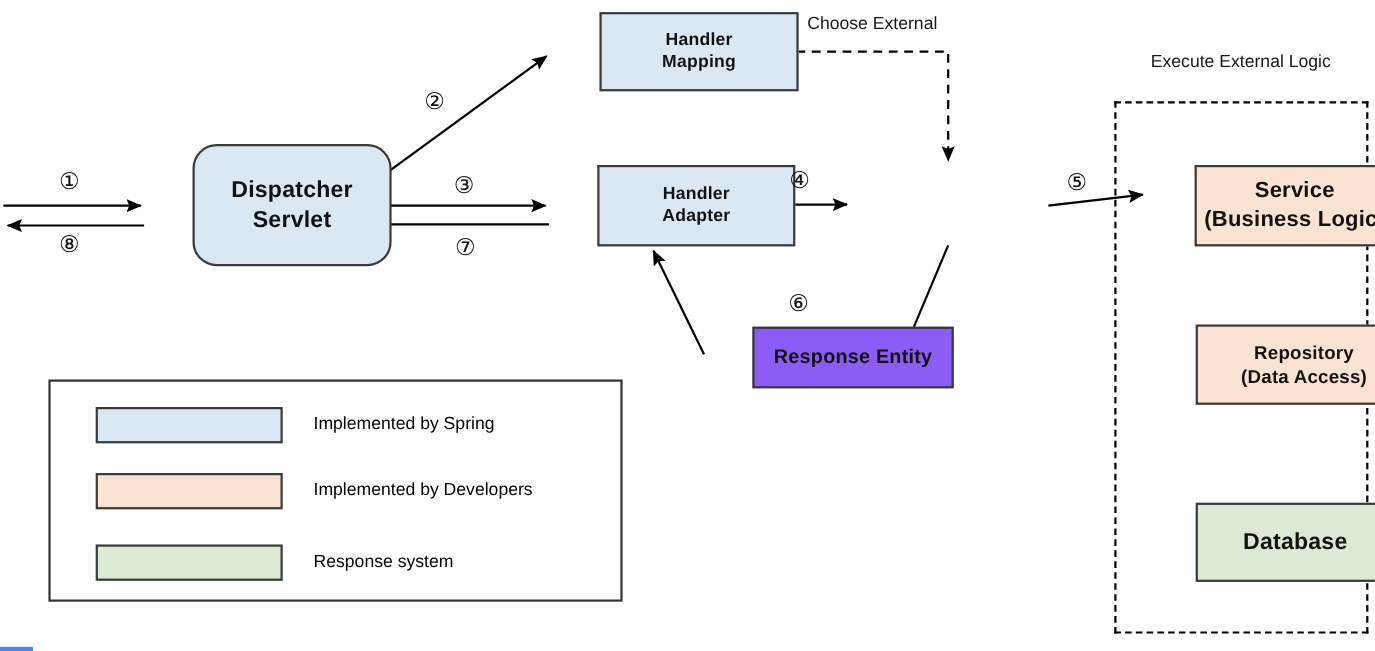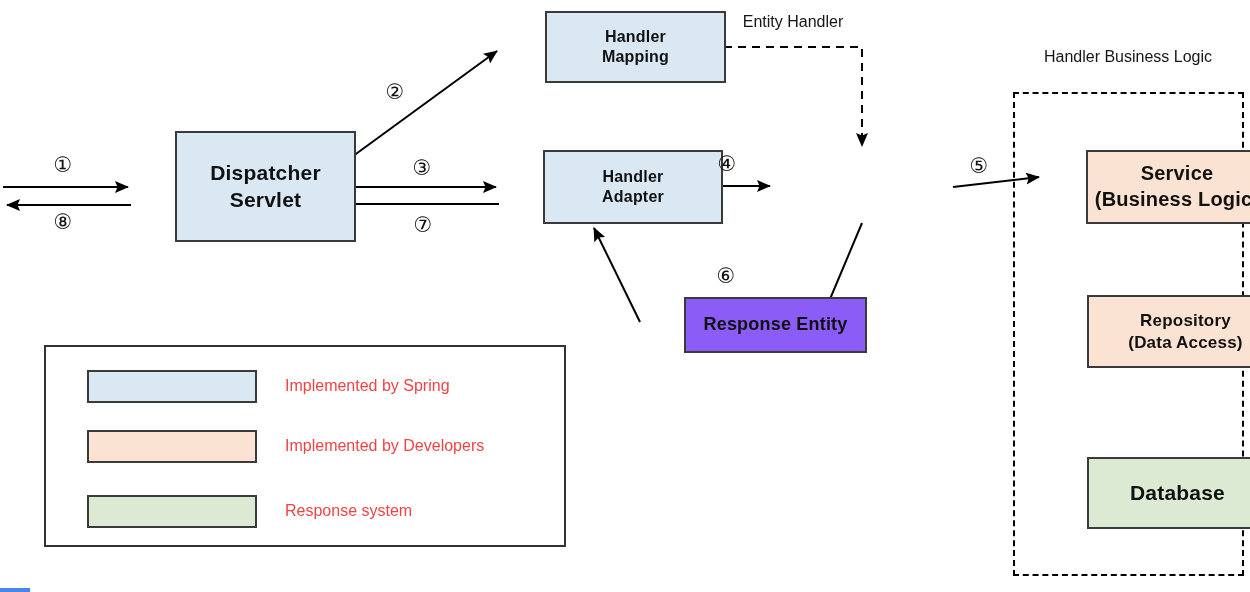--- a/index.html
+++ b/index.html
@@ -39,21 +39,21 @@
   .step-5{left:967px;top:154px;} .step-6{left:714px;top:264px;}
   .step-7{left:411px;top:213px;} .step-8{left:51px;top:210px;}
   .legend{
     position:absolute;left:44px;top:345px;width:522px;height:202px;
     border:2px solid #333;box-sizing:border-box;background:#fff;
   }
   .legend-swatch{
     position:absolute;left:41px;width:170px;height:33px;
     border:2px solid #3a3a3a;box-sizing:border-box;
   }
-  .legend-label{position:absolute;left:239px;font-size:16px;color:#ef4444;}
+  .legend-label{position:absolute;left:239px;font-size:16px;color:#000000;}
   .sw-1{top:23px;} .lb-1{top:30px;}
   .sw-2{top:83px;} .lb-2{top:90px;}
   .sw-3{top:148px;} .lb-3{top:155px;}
   .crop-sliver{position:absolute;left:0;top:588px;width:30px;height:4px;}
 </style>
 </head>
 <body>
 
 <div class="stage">
 
@@ -80,35 +80,35 @@
 
     <line x1="862" y1="223" x2="825" y2="311" stroke="#000" stroke-width="2" marker-end="url(#ah)"></line>
 
     <line x1="640" y1="322" x2="594" y2="228" stroke="#000" stroke-width="2" marker-end="url(#ah)"></line>
 
     <path d="M682,47 L862,47 L862,146" fill="none" stroke="#000" stroke-width="2" stroke-dasharray="8,6" marker-end="url(#ah)"></path>
   </svg>
 
   <div class="node node-handler-mapping" style="background: rgb(218, 232, 244);">Handler
 Mapping</div>
-  <div class="node node-dispatcher" style="background: rgb(218, 232, 244);">Dispatcher
+  <div class="node node-dispatcher" style="background: rgb(218, 232, 244); border-radius: 22px;">Dispatcher
 Servlet</div>
   <div class="node node-handler-adapter" style="background: rgb(218, 232, 244);">Handler
 Adapter</div>
   <div class="node node-response-entity" style="background: #8b5cf6;">Response Entity</div>
 
   <div class="group-box"></div>
-  <div class="free-label label-execute">Handler Business Logic</div>
+  <div class="free-label label-execute">Execute External Logic</div>
   <div class="node node-service" style="background: rgb(251, 227, 211);">Service
 (Business Logic)</div>
   <div class="node node-repository" style="background: rgb(251, 227, 211); padding-left: 16px;">Repository
 (Data Access)</div>
   <div class="node node-database" style="background: rgb(221, 234, 211);">Database</div>
 
-  <div class="free-label label-choose-handler">Entity Handler</div>
+  <div class="free-label label-choose-handler">Choose External</div>
 
   <span class="step step-1">①</span>
   <span class="step step-2">②</span>
   <span class="step step-3">③</span>
   <span class="step step-4">④</span>
   <span class="step step-5">⑤</span>
   <span class="step step-6">⑥</span>
   <span class="step step-7">⑦</span>
   <span class="step step-8">⑧</span>
 

